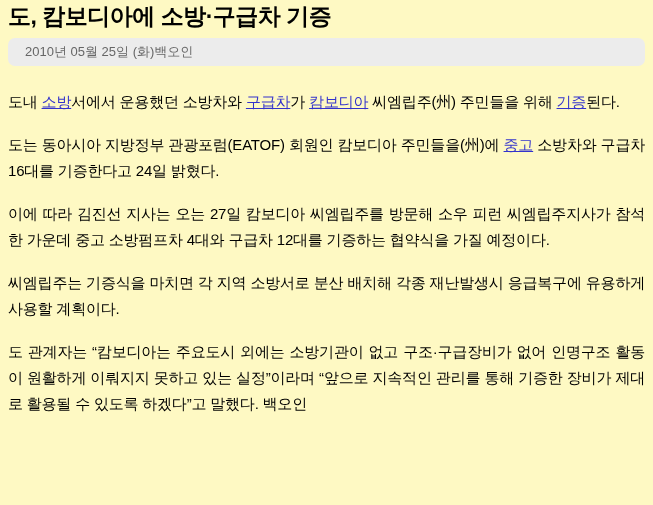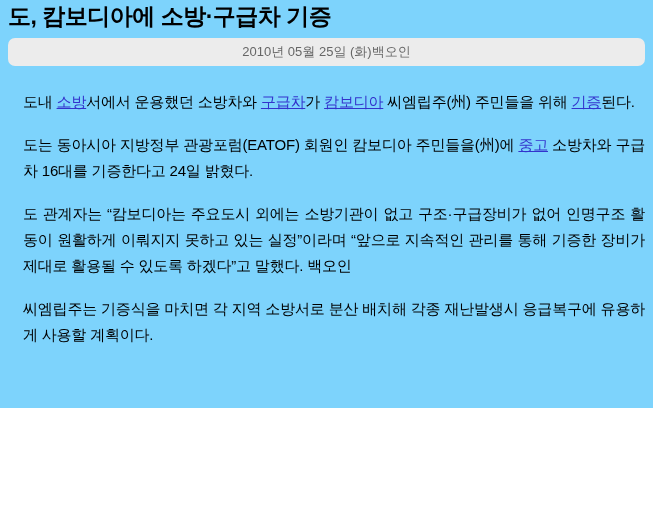--- a/index.html
+++ b/index.html
@@ -3,47 +3,47 @@
 <meta charset="utf-8">
 <style>
   html, body {
     margin: 0;
     padding: 0;
     background: #ffffff;
     font-family: "Liberation Sans", "DejaVu Sans", sans-serif;
   }
   .page {
     width: 653px;
-    height: 408px;
-    background: #7dd3fc;
+    height: 505px;
+    background: #fef9c3;
     box-sizing: border-box;
     overflow: hidden;
   }
   .article-title {
     margin: 3px 8px 9px 8px;
     font-size: 23px;
     font-weight: bold;
     color: #000000;
     letter-spacing: -0.5px;
     line-height: 1.15;
   }
   .meta-bar {
     margin: 0 8px;
     height: 28px;
     background: #ececec;
     border-radius: 7px;
     display: flex;
     align-items: center;
-    justify-content: center;
+    justify-content: flex-start;
     padding: 0 17px;
     font-size: 13px;
     color: #666666;
   }
   .article-body {
-    margin: 23px 8px 0 23px;
+    margin: 23px 8px 0 8px;
     font-size: 15px;
     line-height: 26px;
     color: #000000;
     text-align: justify;
     letter-spacing: -0.2px;
   }
   .article-body p {
     margin: 0 0 17px 0;
   }
   .article-body a {
@@ -60,17 +60,18 @@
   <h1 class="article-title">도, 캄보디아에 소방·구급차 기증</h1>
 
   <div class="meta-bar">
     <span>2010년 05월 25일 (화)</span>
     <span>백오인</span>
   </div>
 
   <div class="article-body">
       <p><span>도내 </span><a href="#">소방</a><span>서에서 운용했던 소방차와 </span><a href="#">구급차</a><span>가 </span><a href="#">캄보디아</a><span> 씨엠립주(州) 주민들을 위해 </span><a href="#">기증</a><span>된다.</span></p>
       <p><span>도는 동아시아 지방정부 관광포럼(EATOF) 회원인 캄보디아 주민들을(州)에 </span><a href="#">중고</a><span> 소방차와 구급차 16대를 기증한다고 24일 밝혔다.</span></p>
+      <p><span>이에 따라 김진선 지사는 오는 27일 캄보디아 씨엠립주를 방문해 소우 피런 씨엠립주지사가 참석한 가운데 중고 소방펌프차 4대와 구급차 12대를 기증하는 협약식을 가질 예정이다.</span></p>
+      <p><span>씨엠립주는 기증식을 마치면 각 지역 소방서로 분산 배치해 각종 재난발생시 응급복구에 유용하게 사용할 계획이다.</span></p>
       <p><span>도 관계자는 “캄보디아는 주요도시 외에는 소방기관이 없고 구조·구급장비가 없어 인명구조 활동이 원활하게 이뤄지지 못하고 있는 실정”이라며 “앞으로 지속적인 관리를 통해 기증한 장비가 제대로 활용될 수 있도록 하겠다”고 말했다. 백오인</span></p>
-      <p><span>씨엠립주는 기증식을 마치면 각 지역 소방서로 분산 배치해 각종 재난발생시 응급복구에 유용하게 사용할 계획이다.</span></p>
     </div>
 
 </div>
 
 </body></html>

